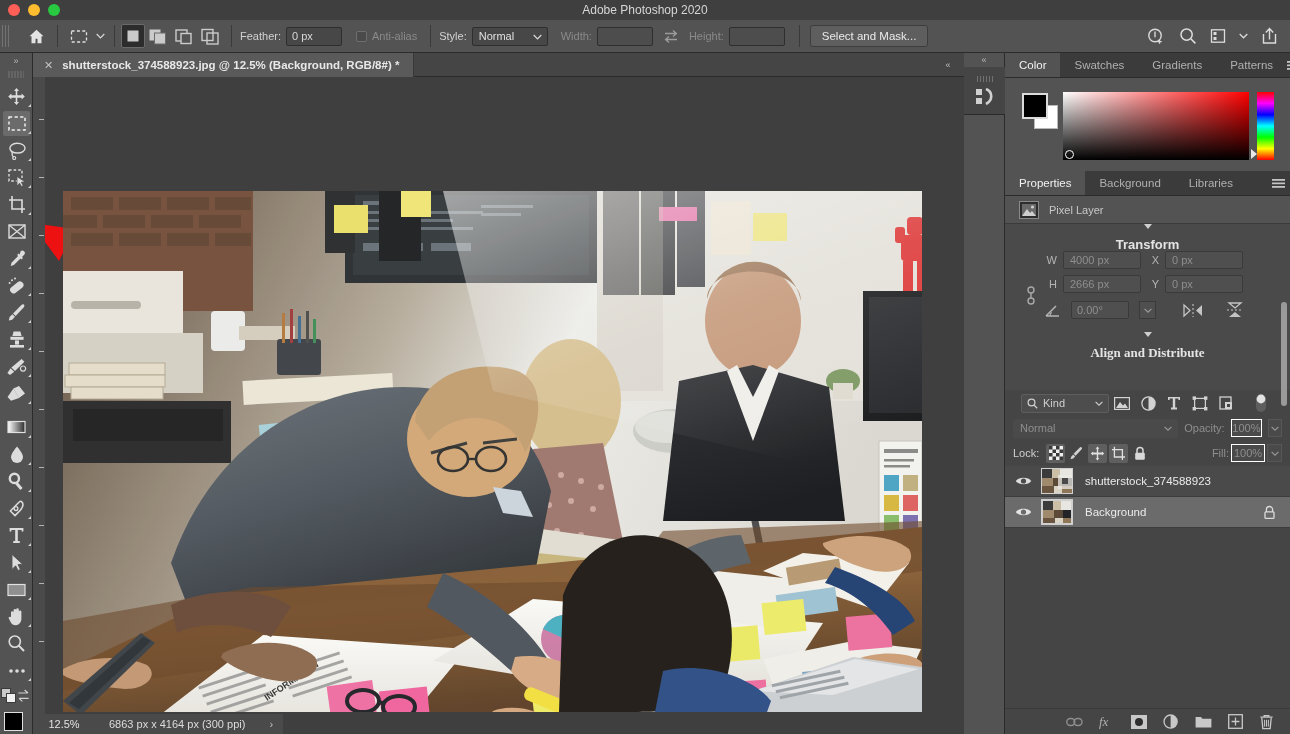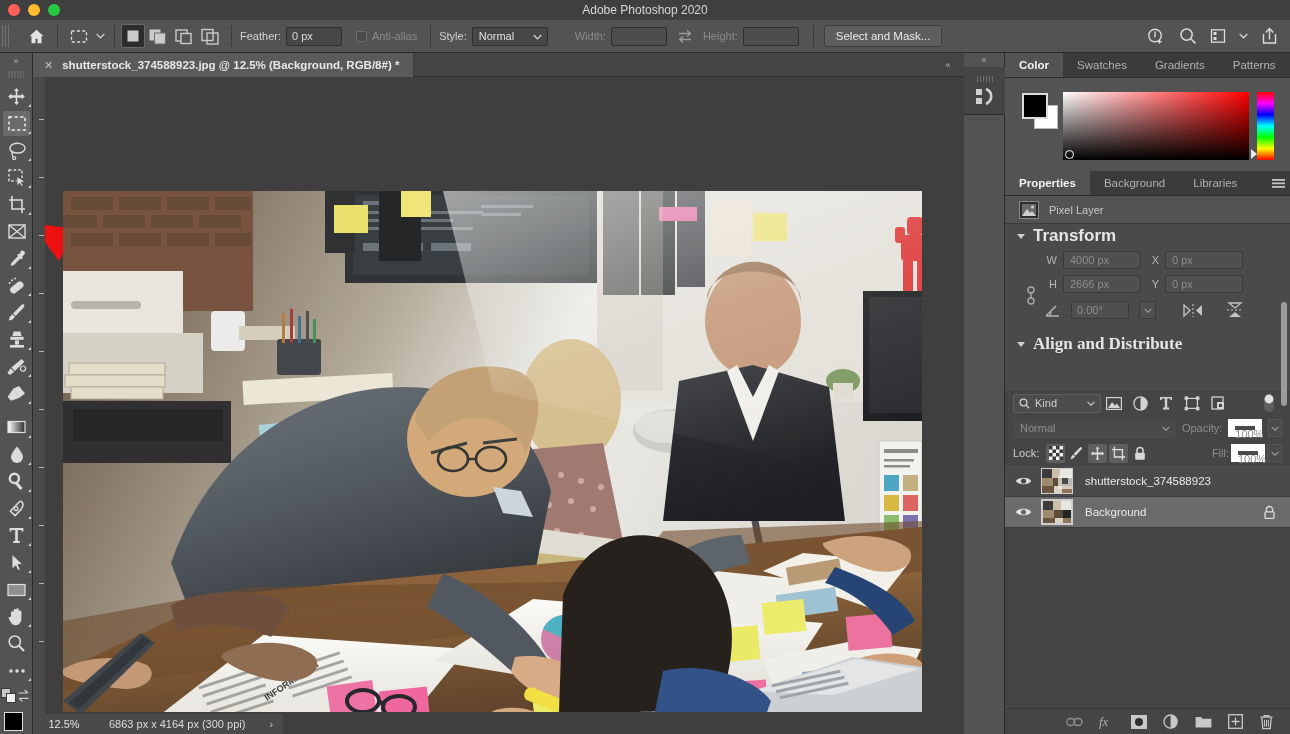--- a/index.html
+++ b/index.html
@@ -130,21 +130,21 @@
   .rail-grip { width:17px; height:9px;
     background:repeating-linear-gradient(to right,#8f8f8f 0 1px,transparent 1px 3px);
     background-size:3px 6px; background-repeat:repeat-x; background-position:center;
     opacity:.6; margin-bottom:4px; }
 
   .dock { position:absolute; left:1005px; top:53px; width:285px; height:681px; background:#454545; }
 
   .panel-tabs { display:flex; height:25px; background:#3b3b3b; align-items:stretch;
                 border-bottom:1px solid #2b2b2b; position:relative; }
   .ptab { padding:0 14px; display:flex; align-items:center; font-size:11.5px; color:#b0b0b0; }
-  .ptab.active { background:#535353; color:#f2f2f2; font-weight:bold; }
+  .ptab.active { background:#535353; color:#f2f2f2; font-weight:normal; }
   .panel-menu { margin-left:auto; width:24px; display:flex; align-items:center; justify-content:center; }
   .hamb { width:13px; height:9px;
     background:linear-gradient(#c5c5c5 0 1.5px, transparent 1.5px 100%) 0 0/100% 3.5px repeat;
   }
 
   .color-body { background:#535353; height:93px; position:relative; }
   .cs-wrap { position:absolute; left:17px; top:15px; width:36px; height:36px; }
   .cs-bg { position:absolute; left:12px; top:12px; width:24px;height:24px; background:#fff; border:1px solid #b9b9b9; }
   .cs-fg { position:absolute; left:0; top:0; width:26px;height:26px; background:#000; border:2px solid #dcdcdc; }
   .colorfield { position:absolute; left:58px; top:14px; width:186px; height:68px;
@@ -159,53 +159,53 @@
   .hue-pick { position:absolute; left:246px; bottom:-1px; width:0;height:0;
               border-top:5px solid transparent;border-bottom:5px solid transparent;
               border-left:6px solid #e8e8e8; }
 
   .prop-body { background:#4a4a4a; position:relative; }
   .prop-head { display:flex; align-items:center; gap:10px; height:28px; padding:0 14px;
                background:#535353; border-bottom:1px solid #3b3b3b; }
   .thumb-px { width:20px;height:18px; background:#2e2e2e; border:1px solid #8a8a8a;
               display:flex; align-items:center; justify-content:center; }
   .sect-head { display:flex; align-items:center; gap:8px; height:24px; padding:0 12px;
-               color:#e4e4e4; font-size:17px; font-weight:bold; }
+               color:#e4e4e4; font-size:13px; font-weight:bold;flex-direction:column; }
   .chev-d { width:0;height:0;border-left:4px solid transparent;border-right:4px solid transparent;
             border-top:5px solid #cfcfcf; }
   .tf-row { display:flex; align-items:center; gap:6px; padding:3px 0 3px 40px; }
   .tf-lab { width:12px; color:#b4b4b4; font-size:11px; text-align:right; }
   .tf-inp { width:78px; height:18px; background:#4f4f4f; border:1px solid #3a3a3a;
             border-radius:2px; color:#8e8e8e; font-size:11px; line-height:16px; padding:0 6px; }
   .link-ico { position:absolute; left:20px; top:62px; color:#a8a8a8; }
   .ang-row { display:flex; align-items:center; gap:10px; padding:5px 0 7px 40px; }
   .ang-inp { width:58px; height:18px; background:#4f4f4f; border:1px solid #3a3a3a;
              border-radius:2px; color:#8e8e8e; font-size:11px; line-height:16px; padding:0 5px; }
   .ang-chev { width:17px;height:18px; background:#4f4f4f; border:1px solid #3a3a3a;
               display:flex;align-items:center;justify-content:center; }
   .align-body { background:#4a4a4a; }
   .align-lab { padding:4px 0 0 14px; color:#c6c6c6; font-size:11.5px; }
   .prop-scroll { position:absolute; right:3px; top:78px; width:6px; height:104px;
                  background:#9a9a9a; border-radius:3px; }
 
   .layers-toolrow { display:flex; align-items:center; gap:0; height:26px;
-                    background:#454545; padding:0 8px; }
+                    background:#454545; padding:0 16px; }
   .kind-sel { width:88px; height:19px; background:#4d4d4d; border:1px solid #5e5e5e;
               border-radius:2px; display:flex; align-items:center; gap:5px;
               padding:0 5px; color:#cfcfcf; font-size:11px; position:relative; }
   .kind-sel .chev { position:absolute; right:5px; top:6px; }
   .lt-icon { width:26px; height:22px; display:flex; align-items:center; justify-content:center; }
   .blend-row { display:flex; align-items:center; height:24px; background:#454545; padding:0 8px; gap:6px; }
   .blend-sel { width:178px; height:19px; background:#4a4a4a; border:1px solid #4a4a4a;
                border-radius:2px; color:#8e8e8e; font-size:11px; line-height:17px;
                padding:0 14px 0 6px; position:relative; }
   .blend-sel .chev { position:absolute; right:5px; top:6px; }
   .opa-lab { color:#8e8e8e; font-size:11px; }
   .opa-val { width:34px;height:18px; background:#4a4a4a; color:#8e8e8e; font-size:11px;
-             line-height:17px; text-align:center; border:7px solid #ffffff;}
+             line-height:17px; text-align:center; border:1px solid #ffffff;}
   .opa-stp { width:15px;height:18px; background:#4a4a4a; border:1px solid #565656;
              display:flex;align-items:center;justify-content:center; }
   .lock-row { display:flex; align-items:center; height:26px; background:#454545; padding:0 8px; gap:2px; }
   .lock-lab { color:#cfcfcf; font-size:11px; margin-right:5px; }
   .lock-btn { width:19px;height:19px; display:flex;align-items:center;justify-content:center; }
   .lock-btn.on { background:#5f5f5f; border-radius:2px; }
   .layer-row { display:flex; align-items:center; height:31px; border-bottom:1px solid #3c3c3c;
                background:#4a4a4a; gap:0; }
   .layer-row.active { background:#6b6b6b; }
   .eye-cell { width:36px; display:flex; align-items:center; justify-content:center; }
@@ -294,21 +294,21 @@
     <span class="ob-label">Style:</span>
     <span class="ob-select" style="width:76px;">
       <span>Normal</span>
       <span class="chev">
         <svg width="9" height="6" viewBox="0 0 9 6">
             <path d="M0.7 1 L4.5 4.8 L8.3 1" stroke="#d8d8d8" stroke-width="1.2" fill="none"></path>
           </svg>
       </span>
     </span>
 
-    <span class="ob-label dim" style="margin-left:27px;">Width:</span>
+    <span class="ob-label dim" style="margin-left:13px;">Width:</span>
     <span class="ob-field dim" style="width:56px;"></span>
 
     <div class="ob-icon" style="margin:0 5px;">
       <svg width="16" height="15" viewBox="0 0 16 15">
         <path d="M2 4.5 H13 M10 1.6 L13.4 4.5 L10 7.4" stroke="#9c9c9c" stroke-width="1.3" fill="none"></path>
         <path d="M14 10.5 H3 M6 7.6 L2.6 10.5 L6 13.4" stroke="#9c9c9c" stroke-width="1.3" fill="none"></path>
       </svg>
     </div>
 
     <span class="ob-label dim">Height:</span>

